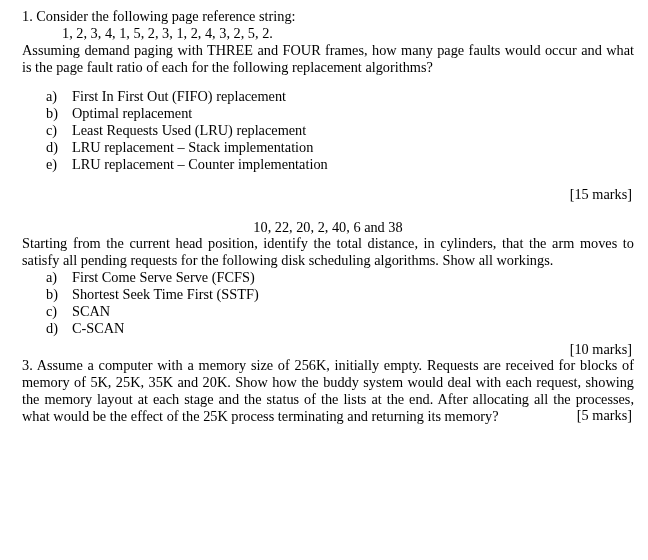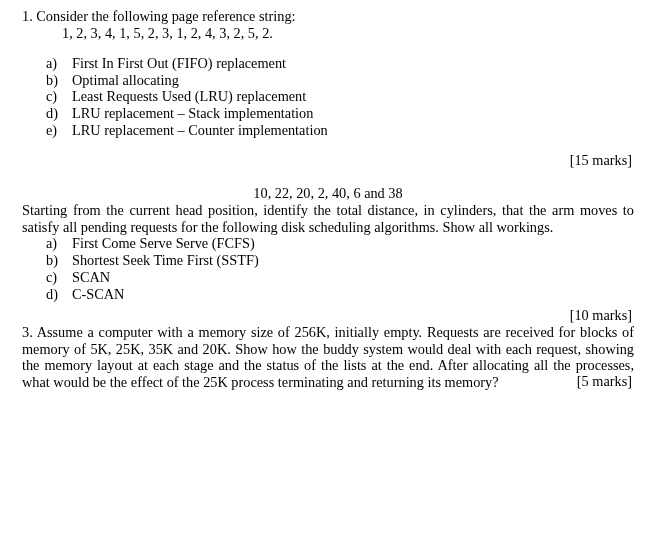--- a/index.html
+++ b/index.html
@@ -73,29 +73,30 @@
   .spacer-xs { height: 4px; }
 </style>
 </head>
 <body>
 
 <div class="page">
 
   <div class="q-block">
     <p class="para-nj">1. Consider the following page reference string:</p>
     <p class="centered">1, 2, 3, 4, 1, 5, 2, 3, 1, 2, 4, 3, 2, 5, 2.</p>
+    <p class="para">Assuming demand paging with THREE and FOUR frames, how many page faults would occur and what is the page fault ratio of each for the following replacement algorithms?</p>
     <div class="spacer-md"></div>
     <ul class="list">
       <li>
         <span class="marker">a)</span>
         <span class="item-text">First In First Out (FIFO) replacement</span>
       </li>
       <li>
         <span class="marker">b)</span>
-        <span class="item-text">Optimal allocating</span>
+        <span class="item-text">Optimal replacement</span>
       </li>
       <li>
         <span class="marker">c)</span>
         <span class="item-text">Least Requests Used (LRU) replacement</span>
       </li>
       <li>
         <span class="marker">d)</span>
         <span class="item-text">LRU replacement – Stack implementation</span>
       </li>
       <li>

